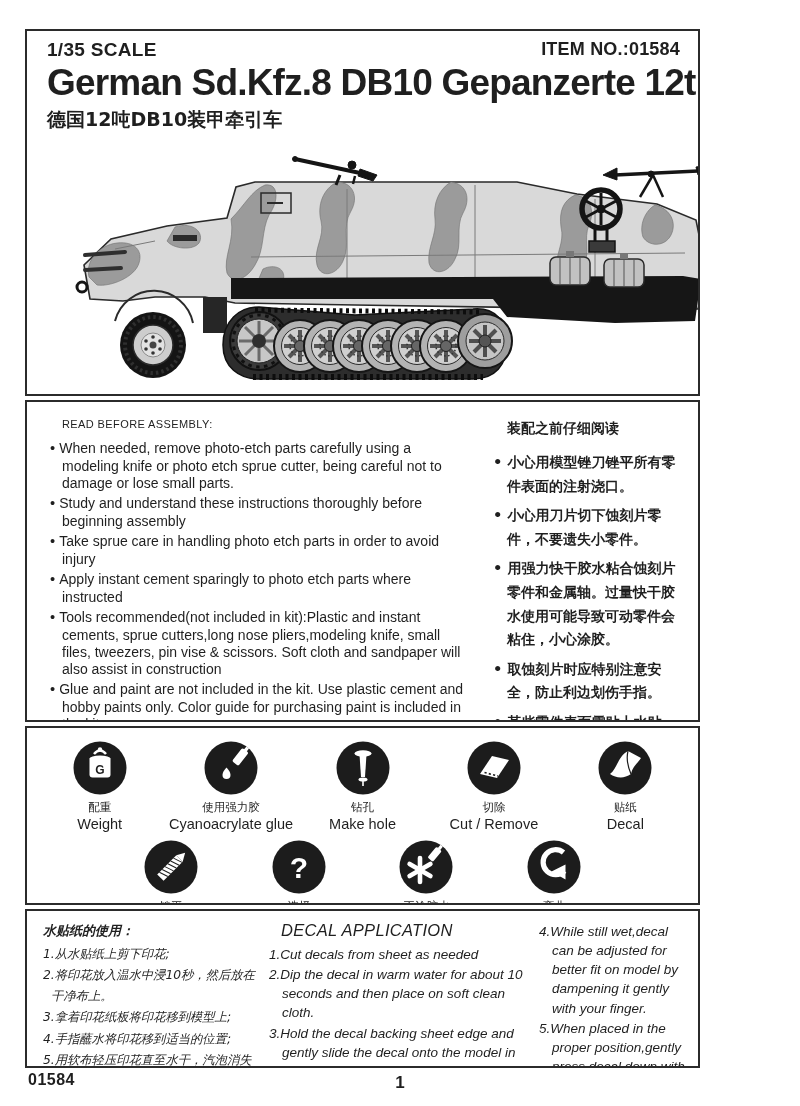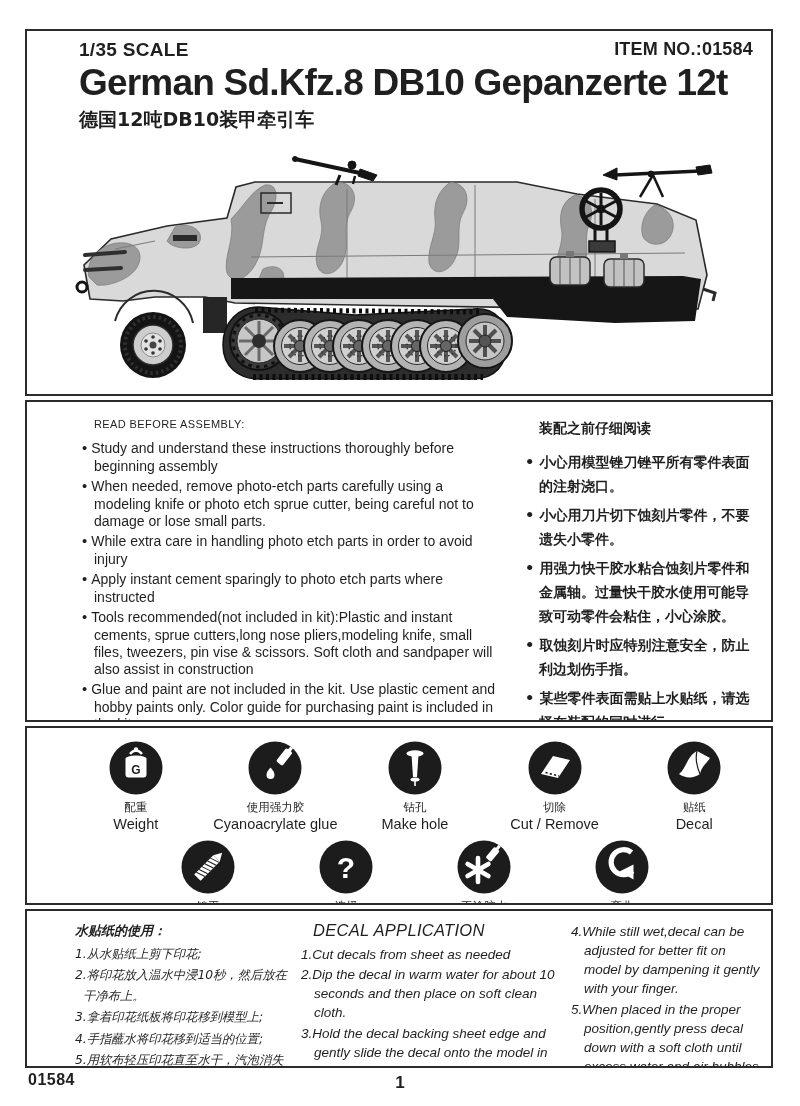--- a/index.html
+++ b/index.html
@@ -2,22 +2,22 @@
 <html><head>
 <meta charset="utf-8">
 <style>
   html,body { margin:0; padding:0; }
   body {
     width:800px; height:1106px; background:#ffffff; position:relative;
     font-family:"Liberation Sans", sans-serif; color:#1f1f1f;
     -webkit-font-smoothing:antialiased;
   }
   .box {
-    position:absolute; left:25px; width:748px; box-sizing:border-box;
-    border:2.5px solid #2b2b2b; background:#fff; overflow:hidden;padding-left:32px;
+    position:absolute; left:25px; width:675px; box-sizing:border-box;
+    border:2.5px solid #2b2b2b; background:#fff; overflow:hidden;
   }
   #box-top      { top:29px;  height:367px; }
   #box-assembly { top:400px; height:322px; }
   #box-symbols  { top:726px; height:179px; }
   #box-decal    { top:909px; height:159px;font-style:italic; }
 
   
   .header-row { display:flex; justify-content:space-between; align-items:flex-start; padding:8px 18px 0 20px; }
   .scale-label { font-weight:bold; font-size:19px; letter-spacing:.3px; }
   .item-no { font-weight:bold; font-size:18px; letter-spacing:.2px; }
@@ -280,23 +280,23 @@
       <path d="M648,140 L660,144 L658,152" fill="none" stroke="#2a2a2a" stroke-width="3"></path>
     </svg>
   </div>
 </div>
 
 <div class="box" id="box-assembly">
   <div class="asm">
     <div class="asm-left">
       <div class="asm-heading-en">READ BEFORE ASSEMBLY:</div>
       <ul class="bullets bullets-en">
+        <li>When needed, remove photo-etch parts carefully using a modeling knife or photo etch sprue cutter, being careful not to damage or lose small parts.</li>
         <li>Study and understand these instructions thoroughly before beginning assembly</li>
-        <li>When needed, remove photo-etch parts carefully using a modeling knife or photo etch sprue cutter, being careful not to damage or lose small parts.</li>
-        <li>While extra care in handling photo etch parts in order to avoid injury</li>
+        <li>Take sprue care in handling photo etch parts in order to avoid injury</li>
         <li>Apply instant cement sparingly to photo etch parts where instructed</li>
         <li>Tools recommended(not included in kit):Plastic and instant cements, sprue cutters,long nose pliers,modeling knife, small files, tweezers, pin vise &amp; scissors. Soft cloth and sandpaper will also assist in construction</li>
         <li>Glue and paint are not included in the kit. Use plastic cement and hobby paints only. Color guide for purchasing paint is included in the kit.</li>
       </ul>
     </div>
     <div class="asm-right">
       <div class="asm-heading-zh">装配之前仔细阅读</div>
       <ul class="bullets bullets-zh">
         <li>小心用模型锉刀锉平所有零件表面的注射浇口。</li>
         <li>小心用刀片切下蚀刻片零件，不要遗失小零件。</li>

